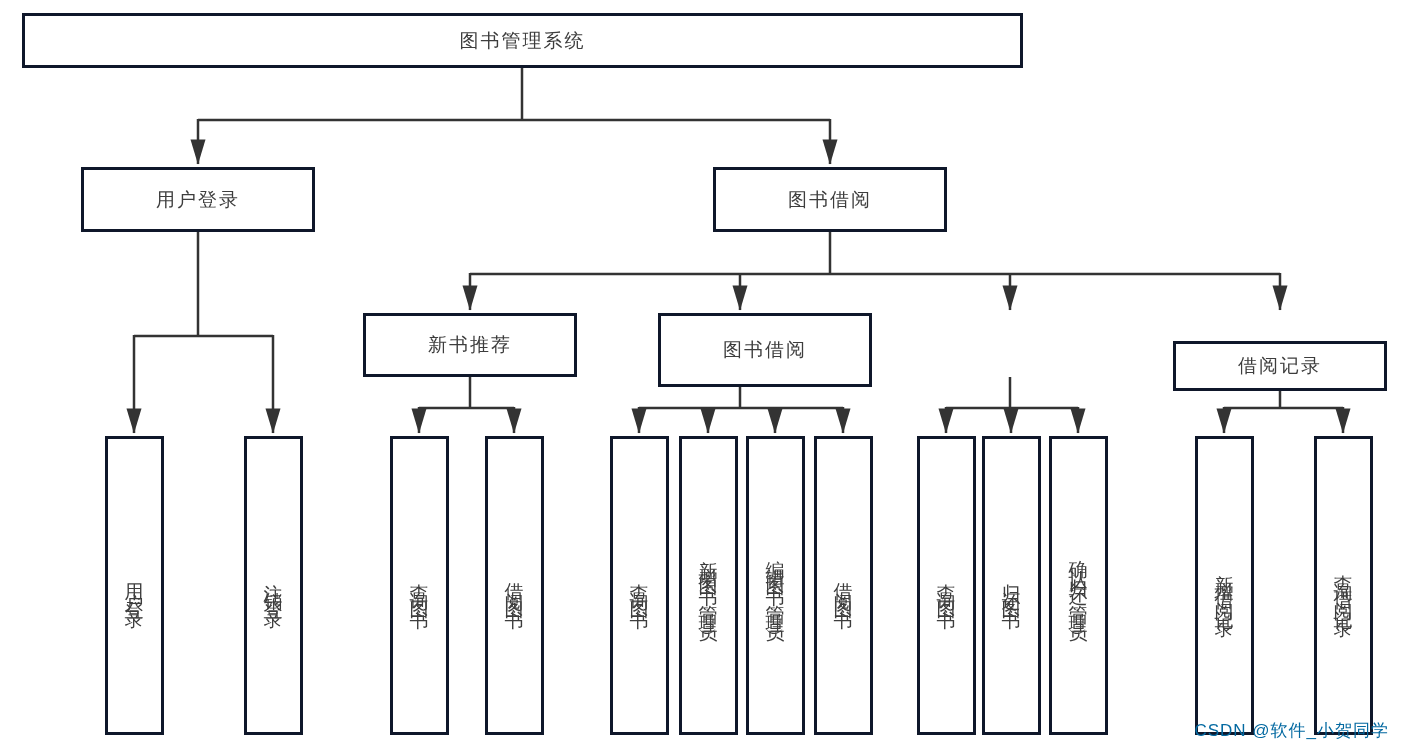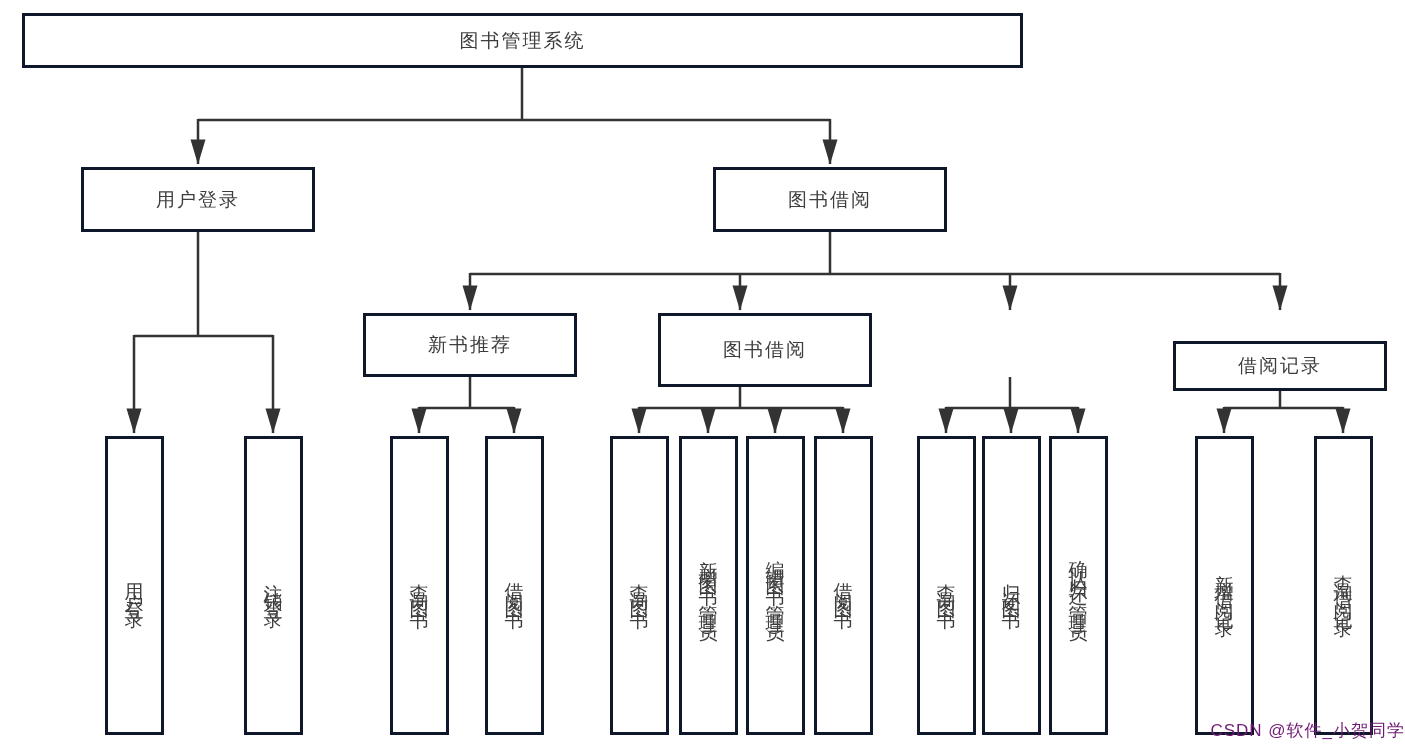--- a/index.html
+++ b/index.html
@@ -32,24 +32,24 @@
     letter-spacing:9px;
     line-height:1;
   }
   .connectors {
     position:absolute;
     left:0; top:0;
     z-index:1;
   }
   .watermark {
     position:absolute;
-    right:0;
+    right:16px;
     bottom:5px;
     font-size:17px;
-    color:#701a75;
+    color:#0369a1;
     letter-spacing:1px;
     z-index:3;
     white-space:nowrap;
     margin-left:36px;
   }
 </style>
 </head>
 <body>
 
 <div class="stage">

